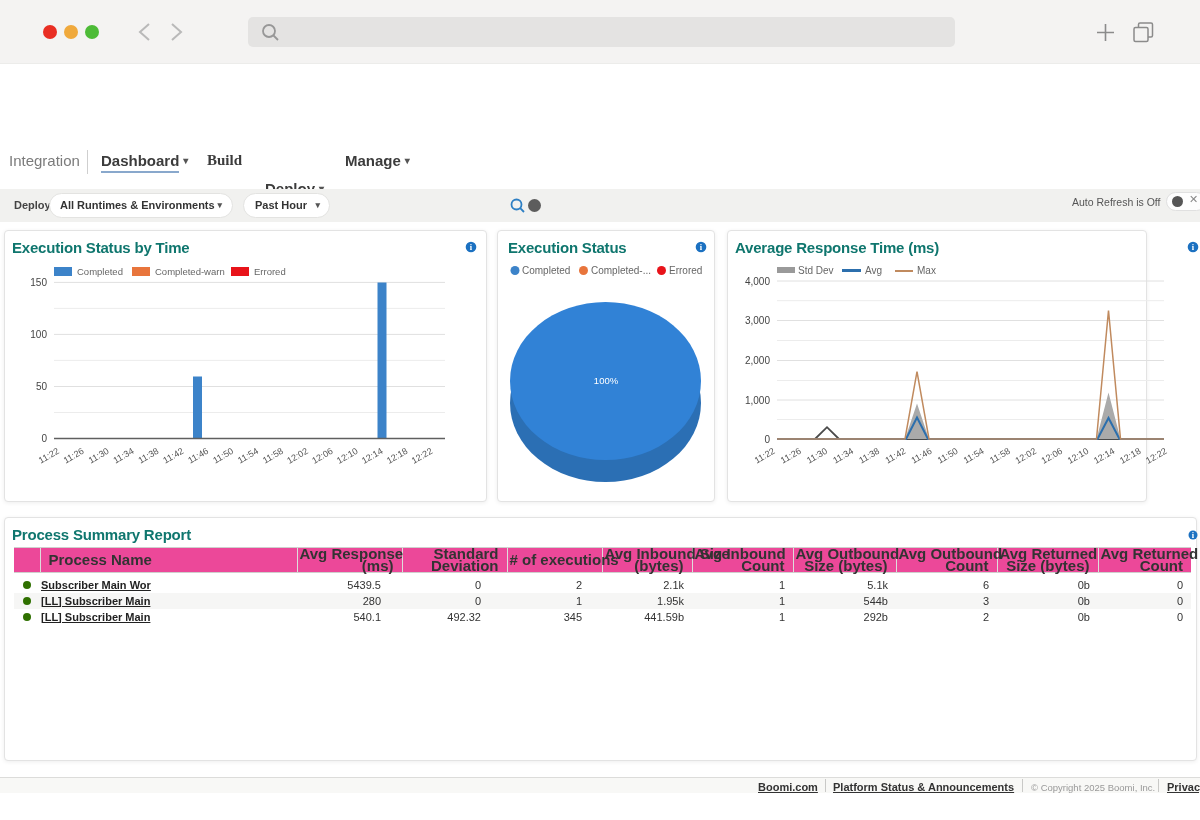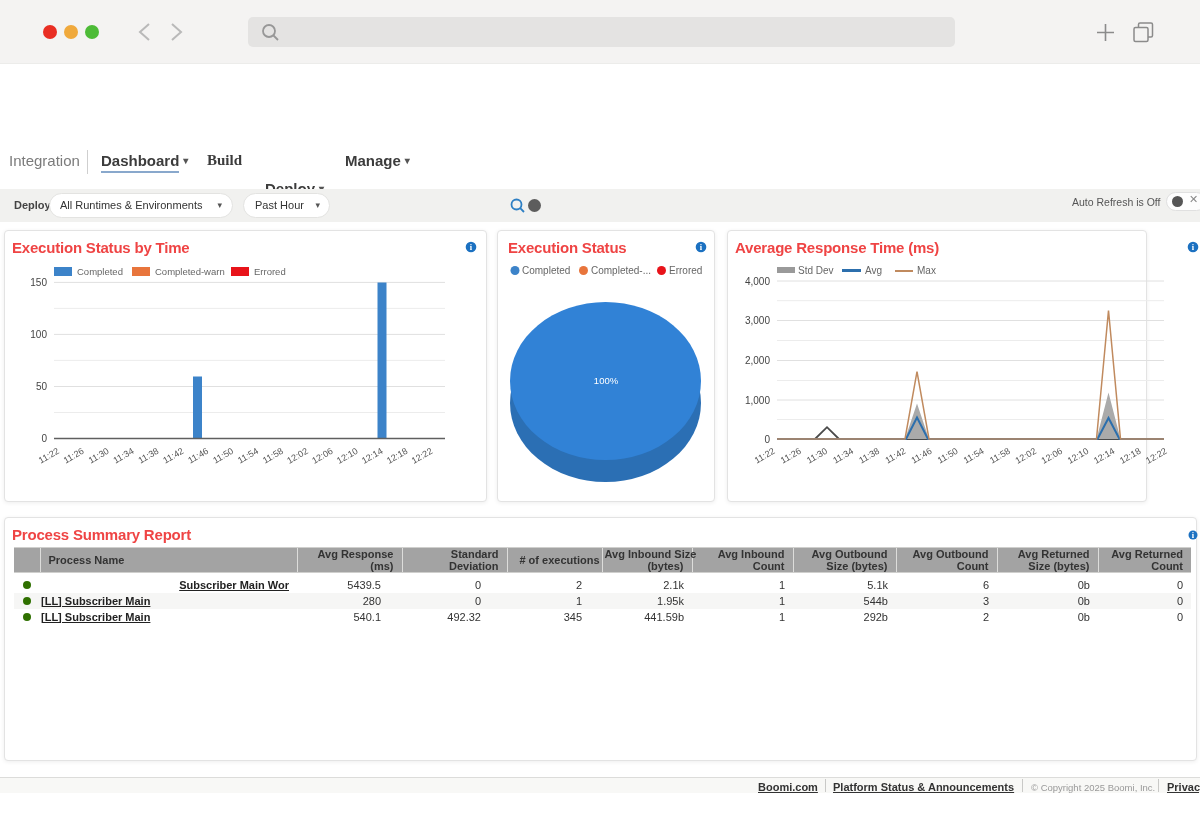--- a/index.html
+++ b/index.html
@@ -17,37 +17,37 @@
   
   .nav { position:absolute; top:150px; left:0; width:1200px; height:26px;
     font-size:15px; color:#3c3c3c; }
   .nav span.item { position:absolute; top:2px; font-weight:bold; white-space:nowrap; }
   .caret { font-size:10px; color:#555; position:relative; top:-2px; margin-left:4px; }
 
   
   .filterbar { position:absolute; left:0; top:189px; width:1200px; height:33px;
     background:#f1f1ef; }
   .pill { position:absolute; top:4px; height:25px; background:#fff;
-    border:1px solid #e3e3e1; border-radius:13px; font-size:11px; font-weight:normal;
+    border:1px solid #e3e3e1; border-radius:13px; font-size:11px; font-weight:bold;
     color:#333; line-height:23px; }
   .finput { position:absolute; top:4px; height:25px; background:#fff;
     border:1px solid #e3e3e1; font-size:11px; color:#555; line-height:23px; }
 
   
   .panel { position:absolute; background:#fff; border:1px solid #e3e3e3;
     border-radius:4px; box-shadow:0 1px 4px rgba(0,0,0,0.07); }
   .ptitle { position:absolute; left:7px; top:8px; font-size:15px; font-weight:bold;
-    color:#ef4444; letter-spacing:-0.2px; }
+    color:#0f766e; letter-spacing:-0.2px; }
 
   
   .tbl { position:absolute; left:9px; top:29px; font-size:11px; color:#333;
     border-collapse:collapse; table-layout:fixed; }
-  .tbl th { background:#a3a3a3; border-top:1px solid #cfcfcd; border-bottom:1px solid #cfcfcd;
+  .tbl th { background:#ec4899; border-top:1px solid #cfcfcd; border-bottom:1px solid #cfcfcd;
     border-left:1px solid #dddddb; font-weight:bold; text-align:right; padding:0 8px 0 2px;
-    height:17px; vertical-align:middle; line-height:12px; font-size:11px; white-space:nowrap; }
+    height:17px; vertical-align:middle; line-height:12px; font-size:15px; white-space:nowrap; }
   .tbl th:first-child { border-left:none; }
   .tbl td { text-align:right; padding:0 8px 0 2px; height:16px; white-space:nowrap;
     overflow:hidden; }
   .g { width:8px; height:8px; border-radius:50%; background:#2f7000; display:inline-block; }
   .pname { font-weight:bold; text-decoration:underline; color:#222; }
 
   .footer { position:absolute; left:0; top:777px; width:1200px; height:16px;
     background:#f8f8f6; border-top:1px solid #dcdcda; }
   .flink { position:absolute; top:781px; font-size:11px; font-weight:bold; color:#333;
     text-decoration:underline; white-space:nowrap; }
@@ -274,21 +274,21 @@
       <th>Avg Outbound<br>Size (bytes)</th>
       <th>Avg Outbound<br>Count</th>
       <th>Avg Returned<br>Size (bytes)</th>
       <th>Avg Returned<br>Count</th>
     </tr>
     <tr style="height:4px;">
           <td colspan="11" style="height:4px; padding:0;"></td>
         </tr>
     <tr>
       <td style="text-align:center; padding:0;"><span class="g"></span></td>
-      <td style="text-align:right; padding-left:1px;"><span class="pname">Subscriber Main Wor</span></td>
+      <td style="text-align:left; padding-left:1px;"><span class="pname">Subscriber Main Wor</span></td>
       <td style="padding-right:21px;">5439.5</td>
       <td style="padding-right:26px;">0</td>
       <td style="padding-right:20px;">2</td>
       <td>2.1k</td>
           <td>1</td>
           <td>5.1k</td>
           <td>6</td>
           <td>0b</td>
           <td>0</td>
     </tr>

